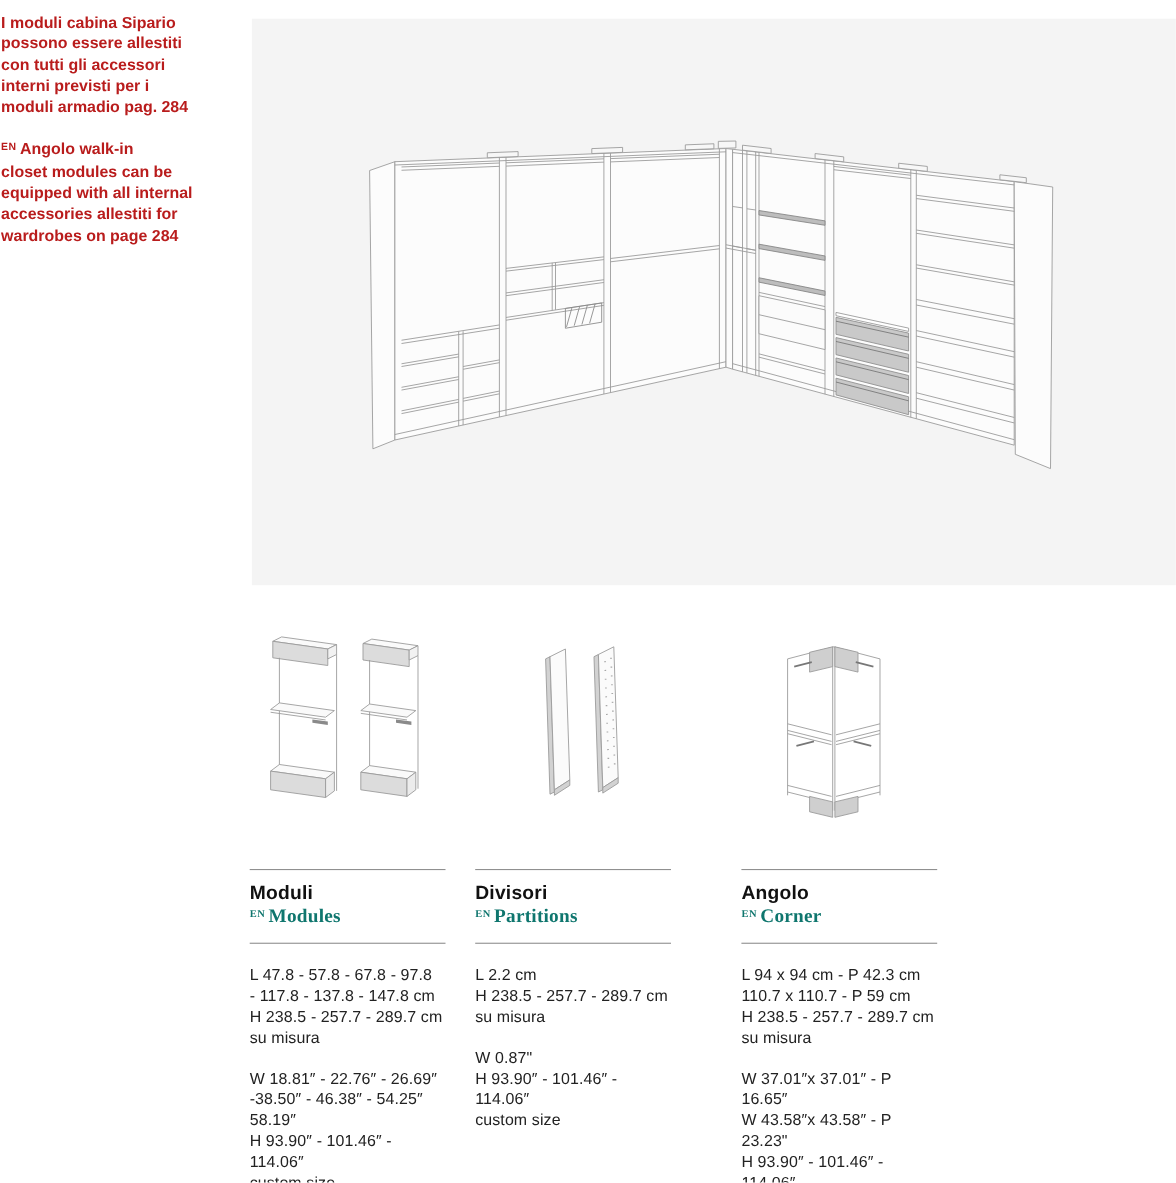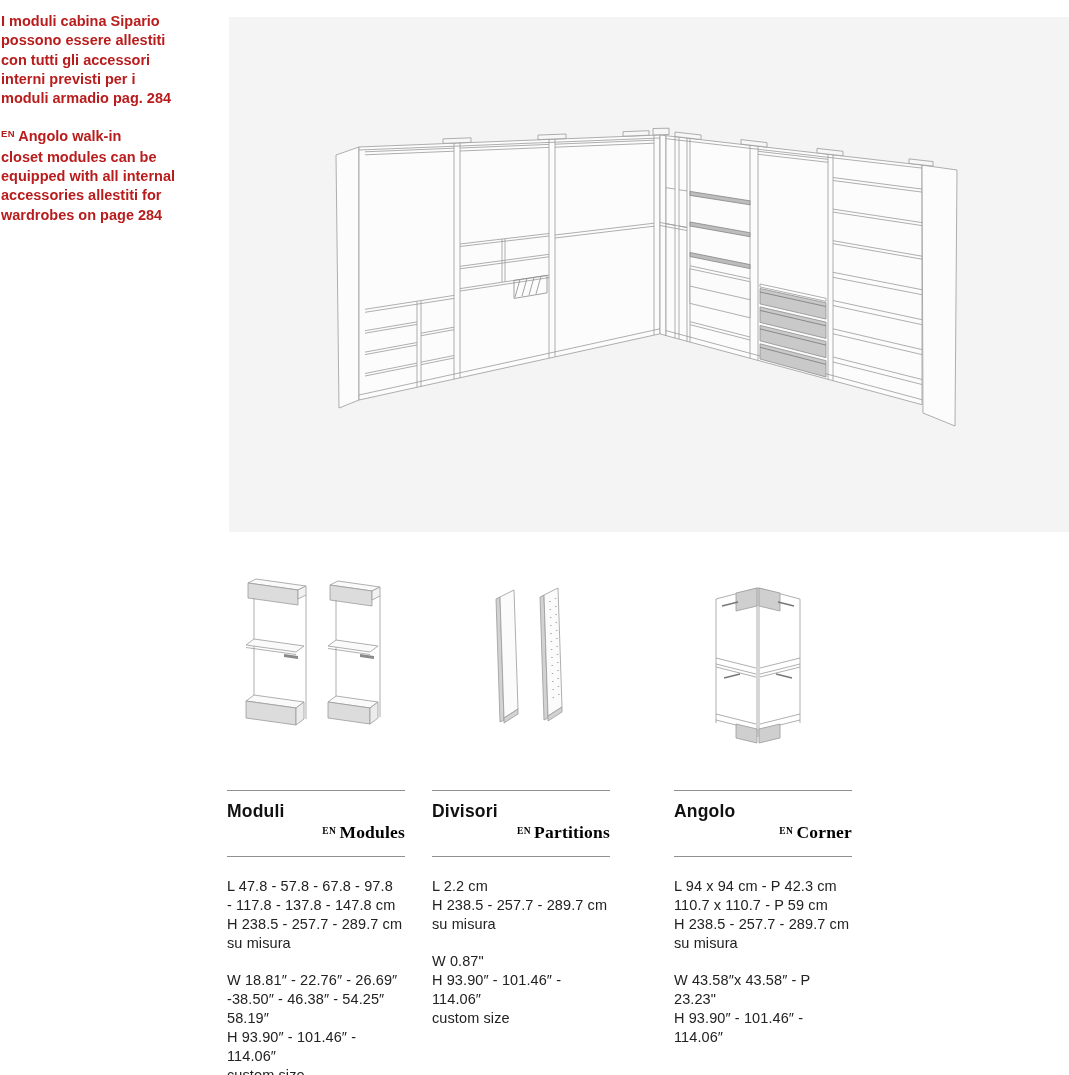--- a/index.html
+++ b/index.html
@@ -25,23 +25,22 @@
   .icon-box{position:absolute;}
   .spec-col{position:absolute;top:790px;width:178px;}
   .rule{border-top:1px solid #909090;height:0;}
   .spec-col h3{
     font-family:Liberation Sans, sans-serif;font-weight:bold;
     font-size:17.5px;line-height:20px;margin:10px 0 0 0;color:#111;
     letter-spacing:.2px;
   }
   .en-line{
     font-family:"Liberation Serif", serif;font-weight:bold;
-    font-size:17.5px;line-height:20px;margin:1px 0 11px 0;color:#000000;
+    font-size:17.5px;line-height:20px;margin:1px 0 11px 0;color:#0f766e;
     letter-spacing:.2px;
-    text-align:right;
   }
   .en-line sup.en{font-family:"Liberation Serif", serif;font-weight:bold;}
   .specs{margin-top:20px;font-size:14.5px;line-height:19px;color:#222;letter-spacing:.1px;}
   .specs .block + .block{margin-top:18px;}
   .col-moduli{left:227px;}
   .col-divisori{left:432px;}
   .col-angolo{left:674px;}
   svg{display:block;}
 </style>
 </head>
@@ -320,18 +319,19 @@
   <div class="en-line"><sup class="en">EN</sup><span>Corner</span></div>
   <div class="rule"></div>
   <div class="specs">
     <div class="block">
       <div>L 94 x 94 cm - P 42.3 cm</div>
       <div>110.7 x 110.7 - P 59 cm</div>
       <div>H 238.5 - 257.7 - 289.7 cm</div>
       <div>su misura</div>
     </div>
     <div class="block">
+      <div>W 37.01″x 37.01″ - P 16.65″</div>
       <div>W 43.58″x 43.58″ - P 23.23"</div>
       <div>H 93.90″ - 101.46″ - 114.06″</div>
 
     </div>
   </div>
 </div>
 
 </body></html>

